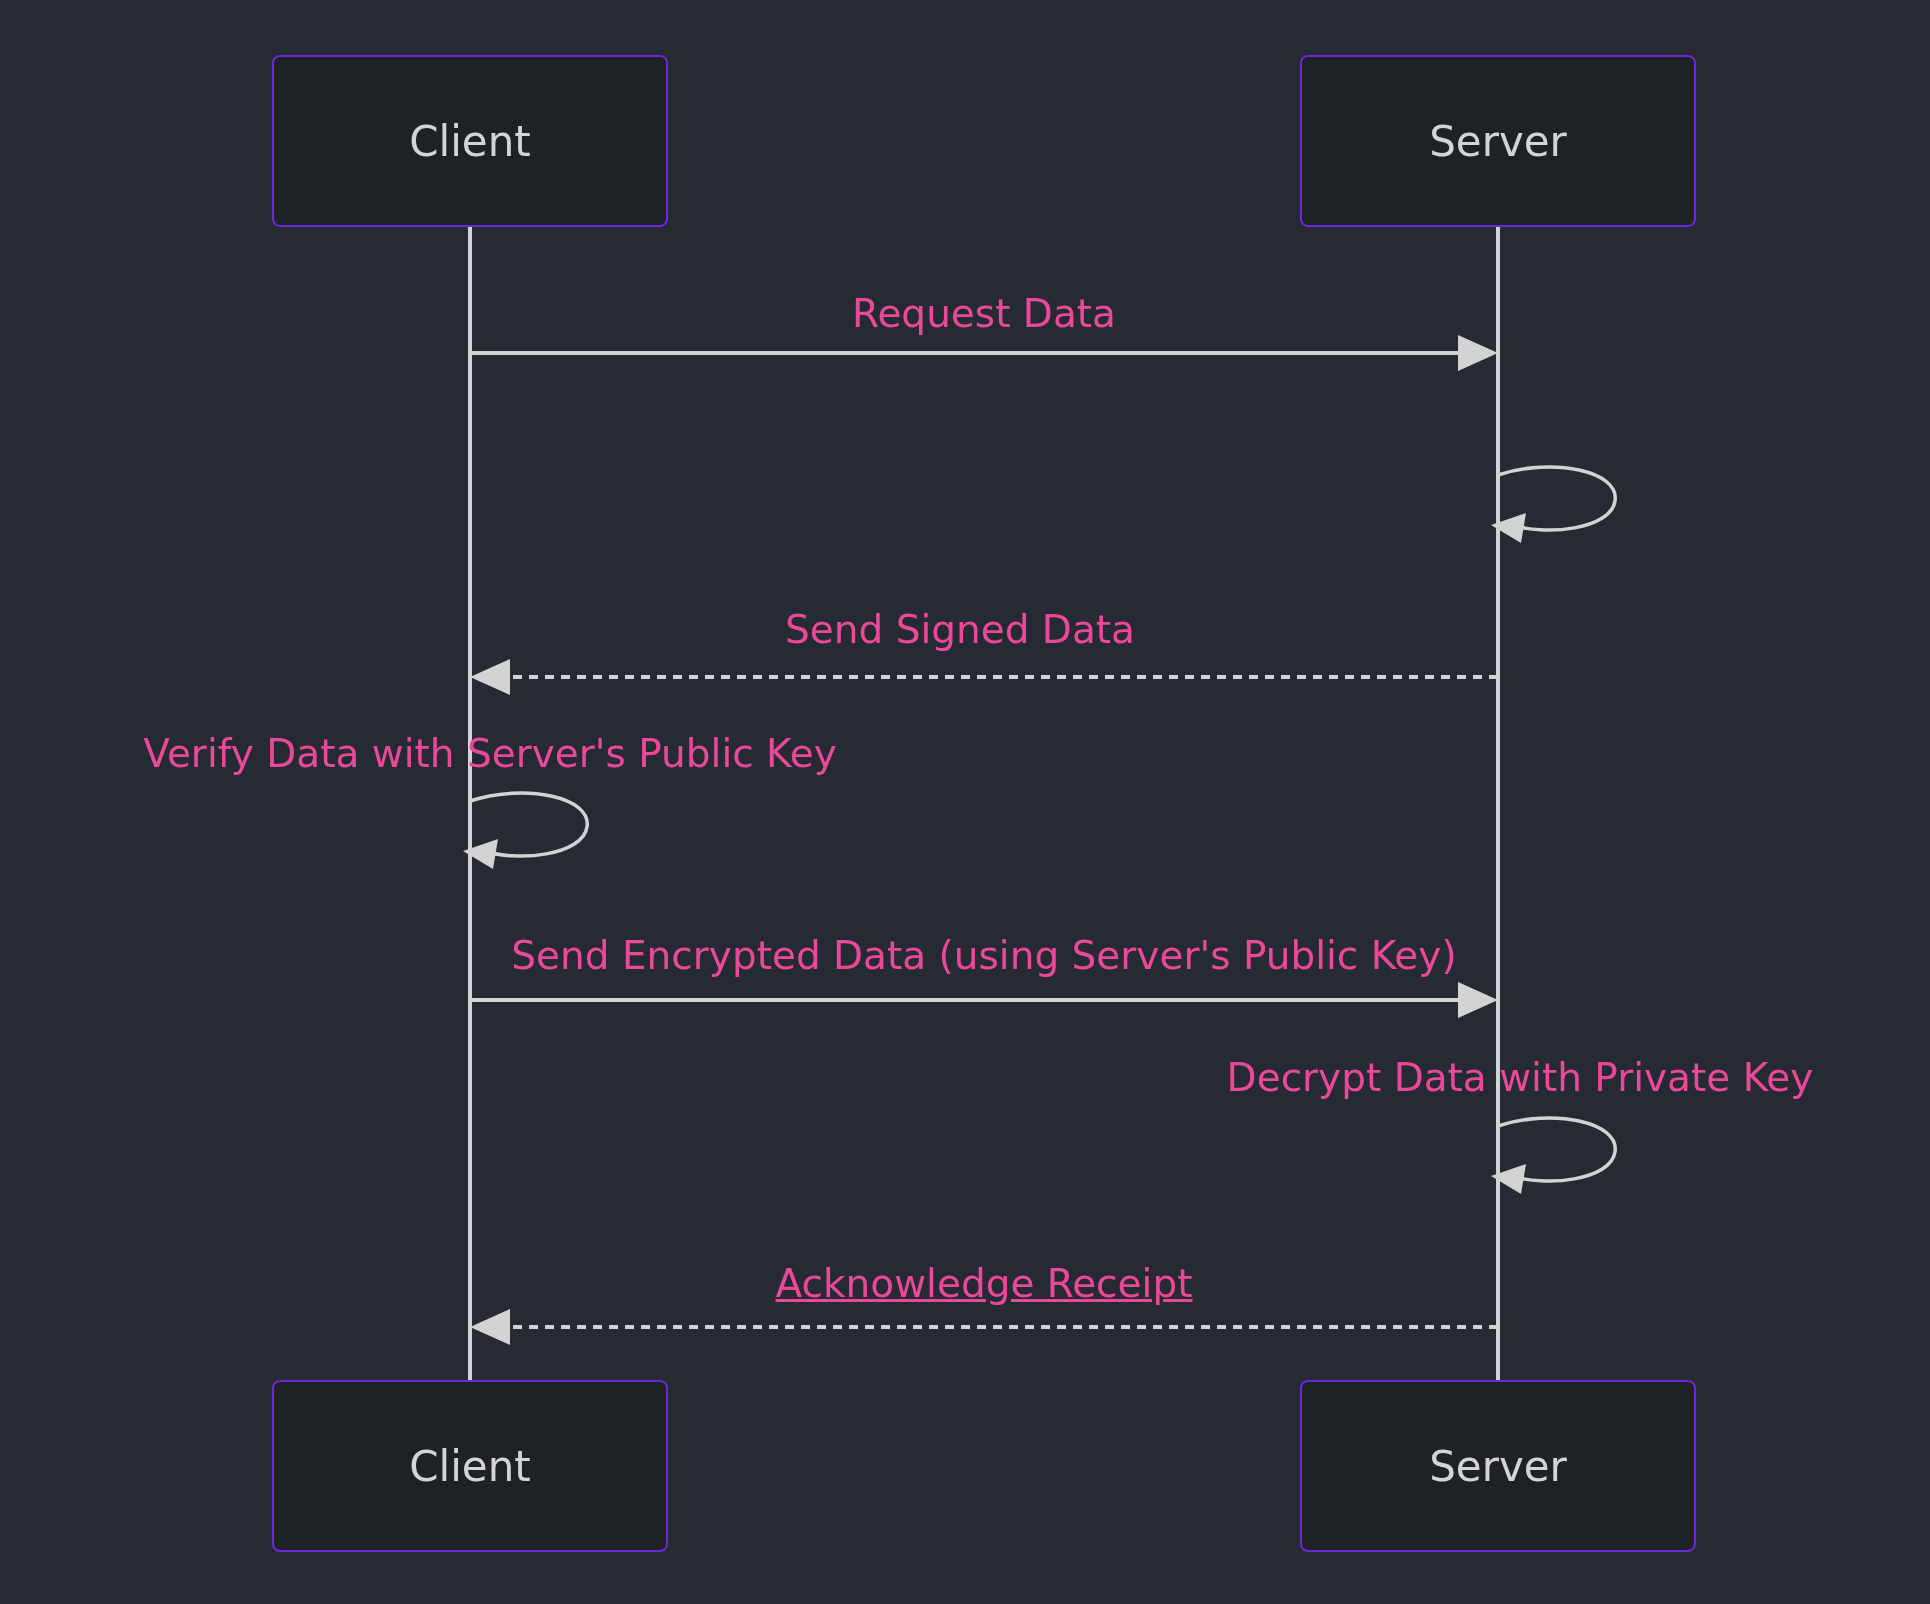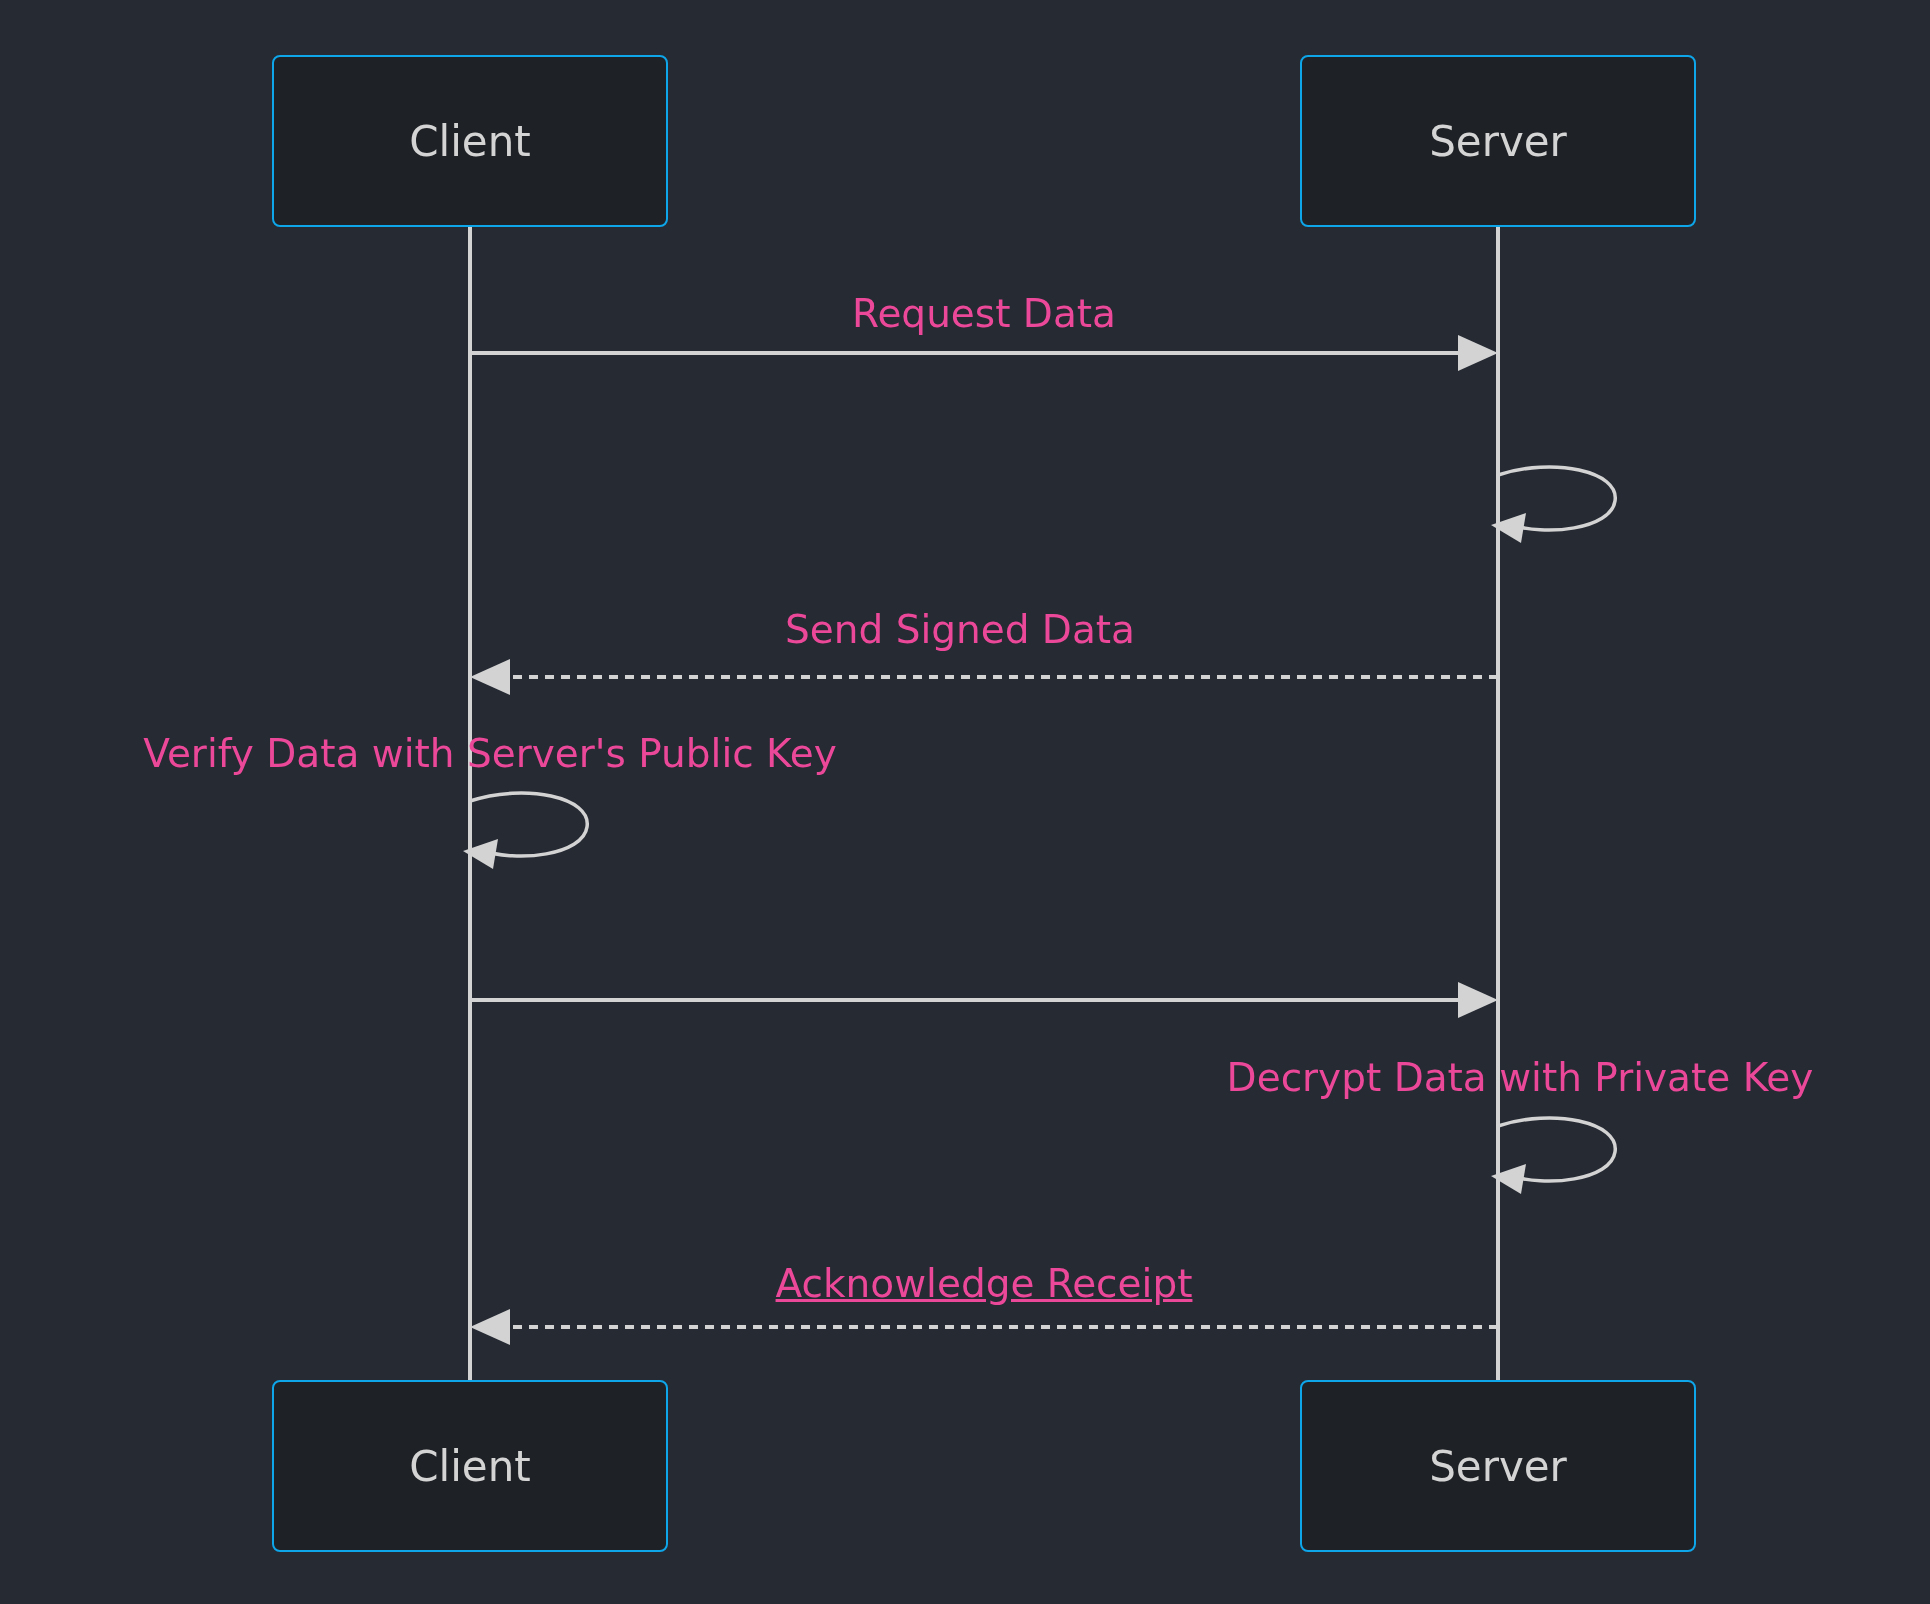--- a/index.html
+++ b/index.html
@@ -18,21 +18,21 @@
   .layer {
     position: absolute;
     left: 0;
     top: 0;
   }
   .actor-box {
     position: absolute;
     width: 396px;
     height: 172px;
     background: #1e2125;
-    border: 2px solid #0ea5e9;
+    border: 2px solid #6d28d9;
     border-radius: 8px;
     box-sizing: border-box;
     display: flex;
     align-items: center;
     justify-content: center;
     color: #d4d4d4;
     font-size: 42px;
   }
   .msg-label {
     position: absolute;
@@ -90,16 +90,17 @@
   <div class="actor-box" style="left:272px; top:1380px;">
     <span>Client</span>
   </div>
   <div class="actor-box" style="left:1300px; top:1380px;">
     <span>Server</span>
   </div>
 
   <div class="msg-label" style="left:984px; top:292px;">Request Data</div>
   <div class="msg-label" style="left:960px; top:608px;">Send Signed Data</div>
   <div class="msg-label" style="left:470px; top:732px;margin-left:20px;">Verify Data with Server's Public Key</div>
+  <div class="msg-label" style="left:984px; top:934px;">Send Encrypted Data (using Server's Public Key)</div>
   <div class="msg-label" style="left:1498px; top:1056px;margin-left:22px;">Decrypt Data with Private Key</div>
   <div class="msg-label" style="left:984px; top:1262px;text-decoration:underline;">Acknowledge Receipt</div>
 
 </div>
 
 </body></html>

